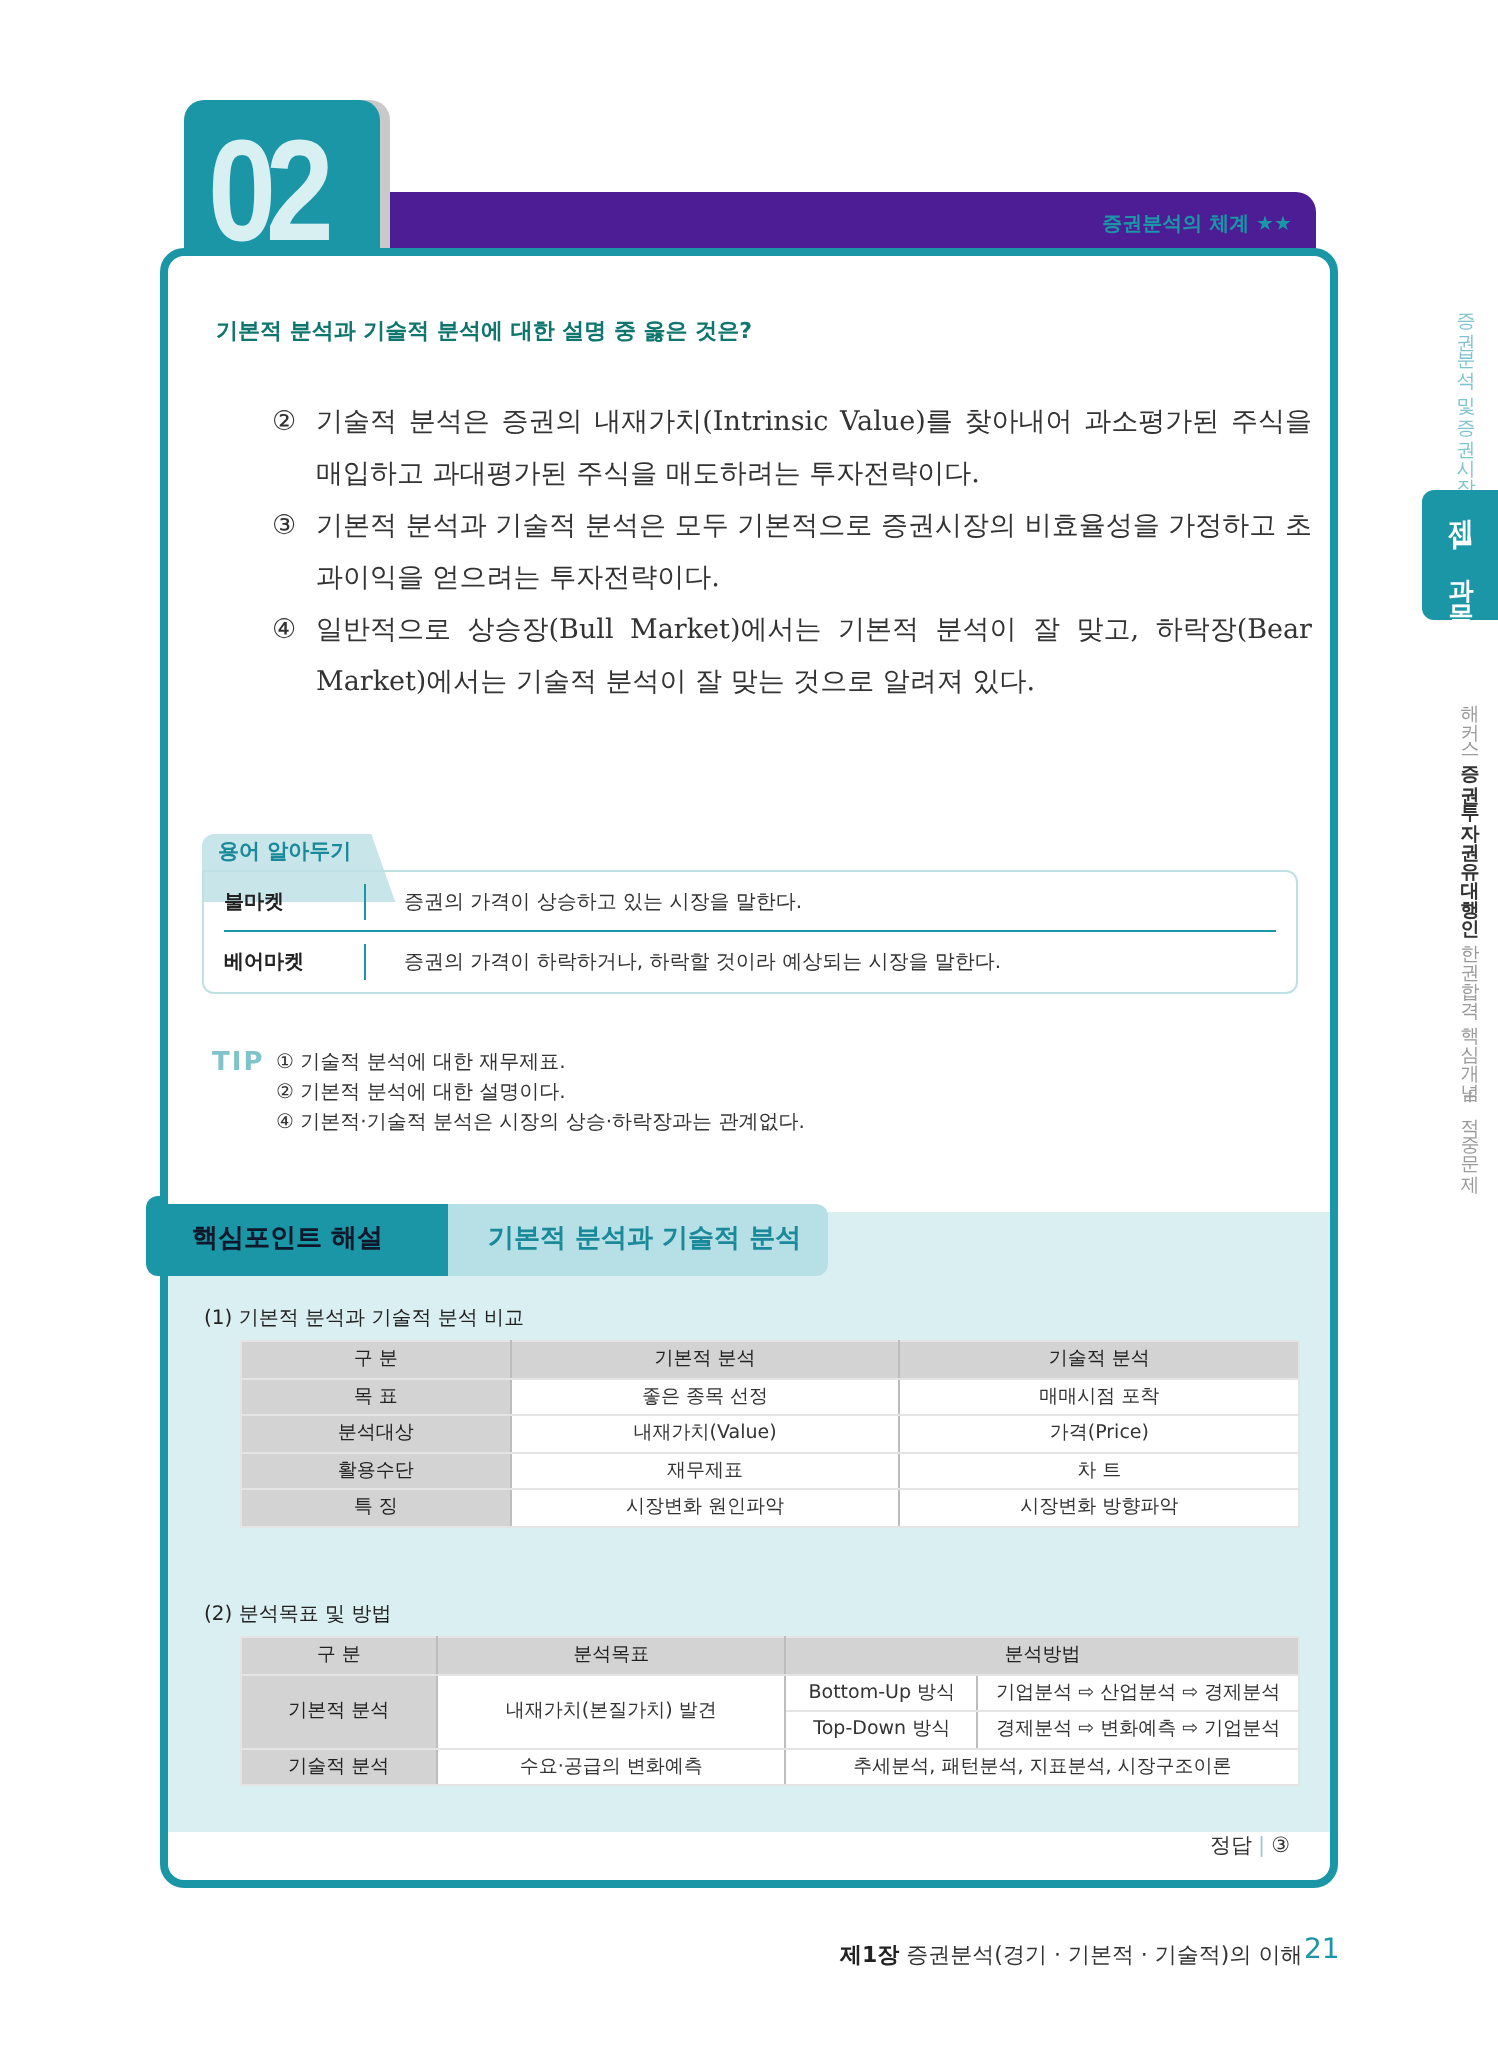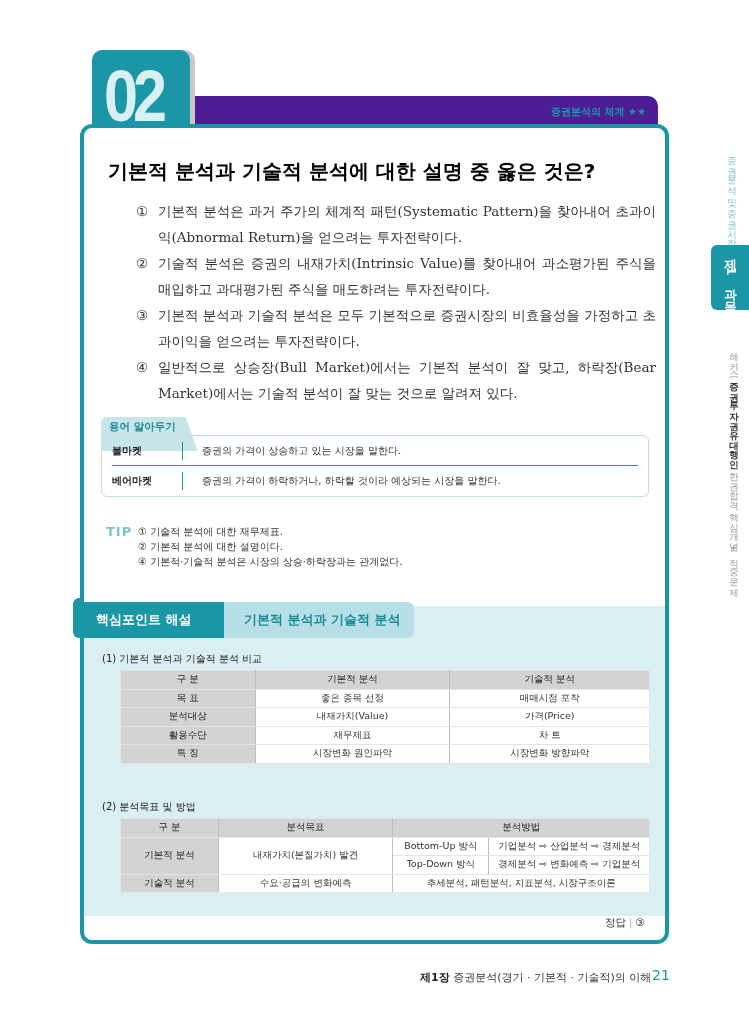--- a/index.html
+++ b/index.html
@@ -29,21 +29,21 @@
 
     
     .card {
       position: absolute; left: 80px; top: 124px; width: 589px; height: 820px;
       border: 4px solid #1a96a6; border-radius: 12px; background: #fff;
       overflow: hidden;
     }
 
     .question {
       position: absolute; left: 24px; top: 30px;
-      font-size: 20px; font-weight: bold; color: #000000;
+      font-size: 11px; font-weight: bold; color: #0f766e;
     }
     .options { position: absolute; left: 52px; top: 70px; width: 520px; }
     .opt {
       font-family: "DejaVu Serif", "Liberation Serif", serif;
       font-size: 13.5px; line-height: 26px; color: #333;
       padding-left: 22px; text-indent: -22px; text-align: justify;
     }
     .opt .mark { display: inline-block; width: 22px; text-indent: 0; }
 
     
@@ -73,21 +73,21 @@
     .tip-line { font-size: 10px; line-height: 15px; color: #333; }
 
     
     .kp-area {
       position: absolute; left: 0; top: 478px; width: 100%; height: 310px;
       background: #daeff1;
     }
     .kp-tab-dark {
       position: absolute; left: -12px; top: 474px; width: 152px; height: 36px;
       background: #1a96a6; border-radius: 0 0 0 0;
-      color: #ffffff; font-size: 13px; font-weight: bold; line-height: 36px; padding-left: 24px;
+      color: #0f172a; font-size: 13px; font-weight: bold; line-height: 36px; padding-left: 24px;
     }
     .kp-tab-light {
       position: absolute; left: 140px; top: 474px; width: 190px; height: 36px;
       background: #b7e0e6; border-radius: 0 6px 6px 0;
       color: #1a8a9a; font-size: 13px; font-weight: bold; line-height: 36px; padding-left: 20px;
     }
     .kp-outer-tab {
       position: absolute; left: 73px; top: 598px; width: 12px; height: 40px; background: #1a96a6;
       border-radius: 6px 0 0 6px;
     }
@@ -143,21 +143,20 @@
   <b>증권투자권유대행인</b>
   <span>한권합격 핵심개념+적중문제</span>
 </div>
 
 <div class="kp-outer-tab"></div>
 
 <div class="card">
   <div class="question">기본적 분석과 기술적 분석에 대한 설명 중 옳은 것은?</div>
 
   <div class="options">
-    <div class="opt"><span class="mark">①</span><span>기본적 분석은 과거 주가의 체계적 패턴(Systematic Pattern)을 찾아내어 초과이익(Abnormal Return)을 얻으려는 투자전략이다.</span></div>
     <div class="opt"><span class="mark">②</span><span>기술적 분석은 증권의 내재가치(Intrinsic Value)를 찾아내어 과소평가된 주식을 매입하고 과대평가된 주식을 매도하려는 투자전략이다.</span></div>
     <div class="opt"><span class="mark">③</span><span>기본적 분석과 기술적 분석은 모두 기본적으로 증권시장의 비효율성을 가정하고 초과이익을 얻으려는 투자전략이다.</span></div>
     <div class="opt"><span class="mark">④</span><span>일반적으로 상승장(Bull Market)에서는 기본적 분석이 잘 맞고, 하락장(Bear Market)에서는 기술적 분석이 잘 맞는 것으로 알려져 있다.</span></div>
   </div>
 
   <div class="terms-label">용어 알아두기</div>
   <div class="terms-box">
     <div class="term-row r1">
       <span class="term-name">불마켓</span>
       <span class="term-sep"></span>

